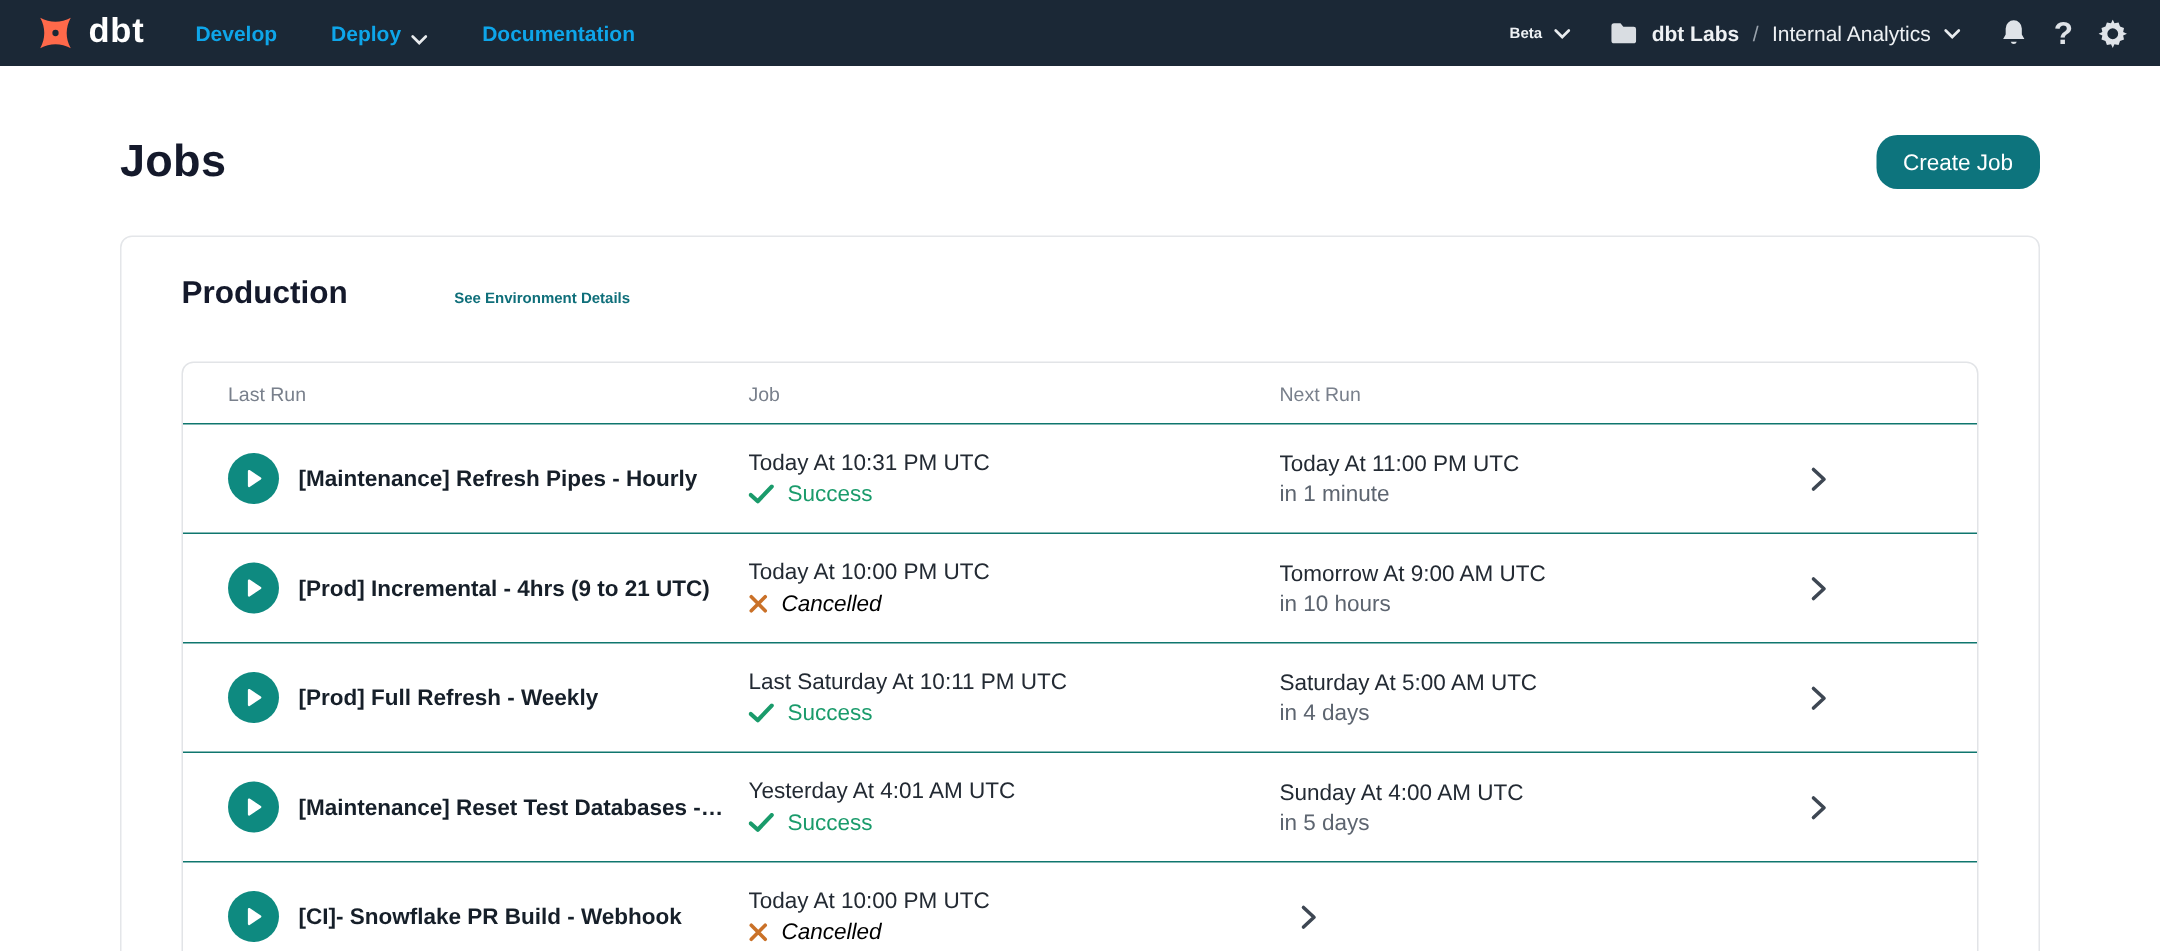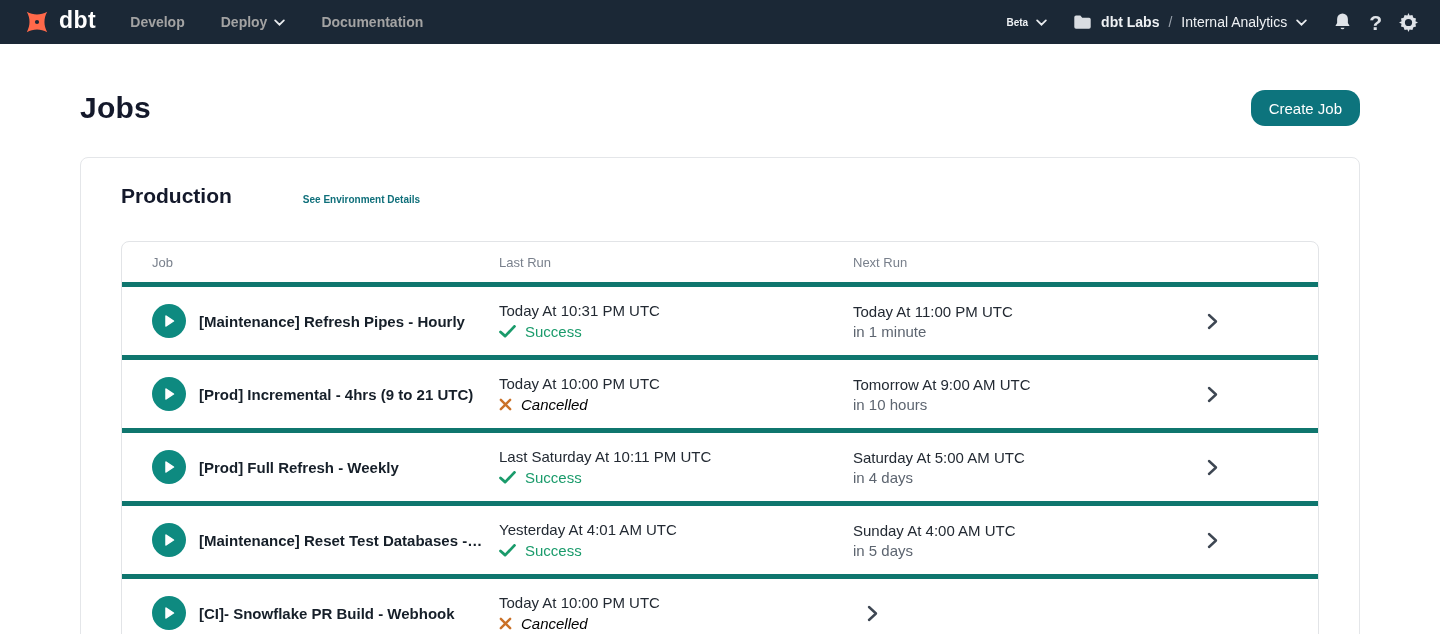--- a/index.html
+++ b/index.html
@@ -5,22 +5,22 @@
   * { margin:0; padding:0; box-sizing:border-box; }
   html,body { width:1440px; height:634px; overflow:hidden; background:#ffffff;
               font-family:"Liberation Sans", sans-serif; }
 
   
   .navbar { height:44px; background:#1b2836; display:flex; align-items:center;
             padding:0 22px; color:#eef1f4; }
   .brand { display:flex; gap:7px; margin-right:34px; cursor:pointer; }
   .brand-text { font-size:23px; font-weight:700; color:#ffffff; letter-spacing:.5px; }
   .nav-links { display:flex; align-items:center; gap:36px; }
-  .nav-link { display:flex; align-items:center; gap:7px; font-size:14px; font-weight:600;
-              color:#a3a3a3; cursor:pointer; }
+  .nav-link { display:flex; align-items:flex-end; gap:7px; font-size:14px; font-weight:600;
+              color:#0ea5e9; cursor:pointer; }
   .nav-right { margin-left:auto; display:flex; align-items:center; gap:26px; }
   .nav-beta { display:flex; align-items:center; gap:8px; font-size:10px; font-weight:600; cursor:pointer;padding-left:24px; }
   .nav-project { display:flex; align-items:center; gap:9px; font-size:14px; cursor:pointer; }
   .nav-project .acct { font-weight:700; }
   .nav-project .sep { color:#9aa3ad; }
   .nav-icons { display:flex; align-items:center; gap:17px; }
   .icon-btn { display:flex; align-items:center; justify-content:center; cursor:pointer; }
   .qmark { font-size:21px; font-weight:800; color:#dfe3e8; line-height:1; }
 
   
@@ -36,21 +36,21 @@
               background:#ffffff; padding:26px 40px 40px; }
   .env-head { display:flex; align-items:baseline; gap:23px; }
   .env-name { font-size:21px; font-weight:700; color:#14192b; }
   .env-link { font-size:10px; font-weight:700; color:#0f6f7a; text-decoration:none; cursor:pointer;margin-left:48px; }
 
   
   .jobs-table { margin-top:33px; border:1px solid #e2e4e7; border-radius:8px; overflow:hidden; }
   .thead, .trow { display:grid; grid-template-columns:377px 354px 340px 1fr; align-items:center; }
   .thead { height:40px; color:#79808c; font-size:13px; }
   .thead .th:first-child { padding-left:30px; }
-  .trow { height:73px; border-top:5px solid #0f766e; cursor:pointer; }
+  .trow { height:73px; border-top:1px solid #0f766e; cursor:pointer; }
   .job-cell { display:flex; align-items:center; gap:13px; padding-left:30px; }
   .play-btn { width:34px; height:34px; min-width:34px; border-radius:50%; background:#0e8a80;
               display:flex; align-items:center; justify-content:center; cursor:pointer; }
   .job-name { font-size:15px; font-weight:700; color:#161f29; white-space:nowrap;
               overflow:hidden; text-overflow:ellipsis; padding-right:16px; }
   .time-main { font-size:15px; color:#232a33; }
   .status-line { display:flex; align-items:center; gap:9px; margin-top:4px; font-size:15px; }
   .status-line.success { color:#1a9b6b; }
   .status-line.cancelled { color:#000000;font-style:italic; }
   .time-sub { font-size:15px; color:#5d6570; margin-top:3px; }
@@ -132,22 +132,22 @@
 </div>
 
 <div class="env-card">
   <div class="env-head">
     <span class="env-name">Production</span>
     <a class="env-link">See Environment Details</a>
   </div>
 
   <div class="jobs-table">
     <div class="thead">
+      <div class="th">Last Run</div>
       <div class="th">Job</div>
-      <div class="th">Last Run</div>
       <div class="th">Next Run</div>
       <div class="th"></div>
     </div>
     <div>
   <div class="trow">
     <div class="job-cell">
       <span class="play-btn">
         <svg width="14" height="14" viewBox="0 0 14 14">
                 <path d="M4 2 L11.5 7 L4 12 Z" fill="#ffffff" stroke="#ffffff" stroke-width="1.5" stroke-linejoin="round"></path>
               </svg>

